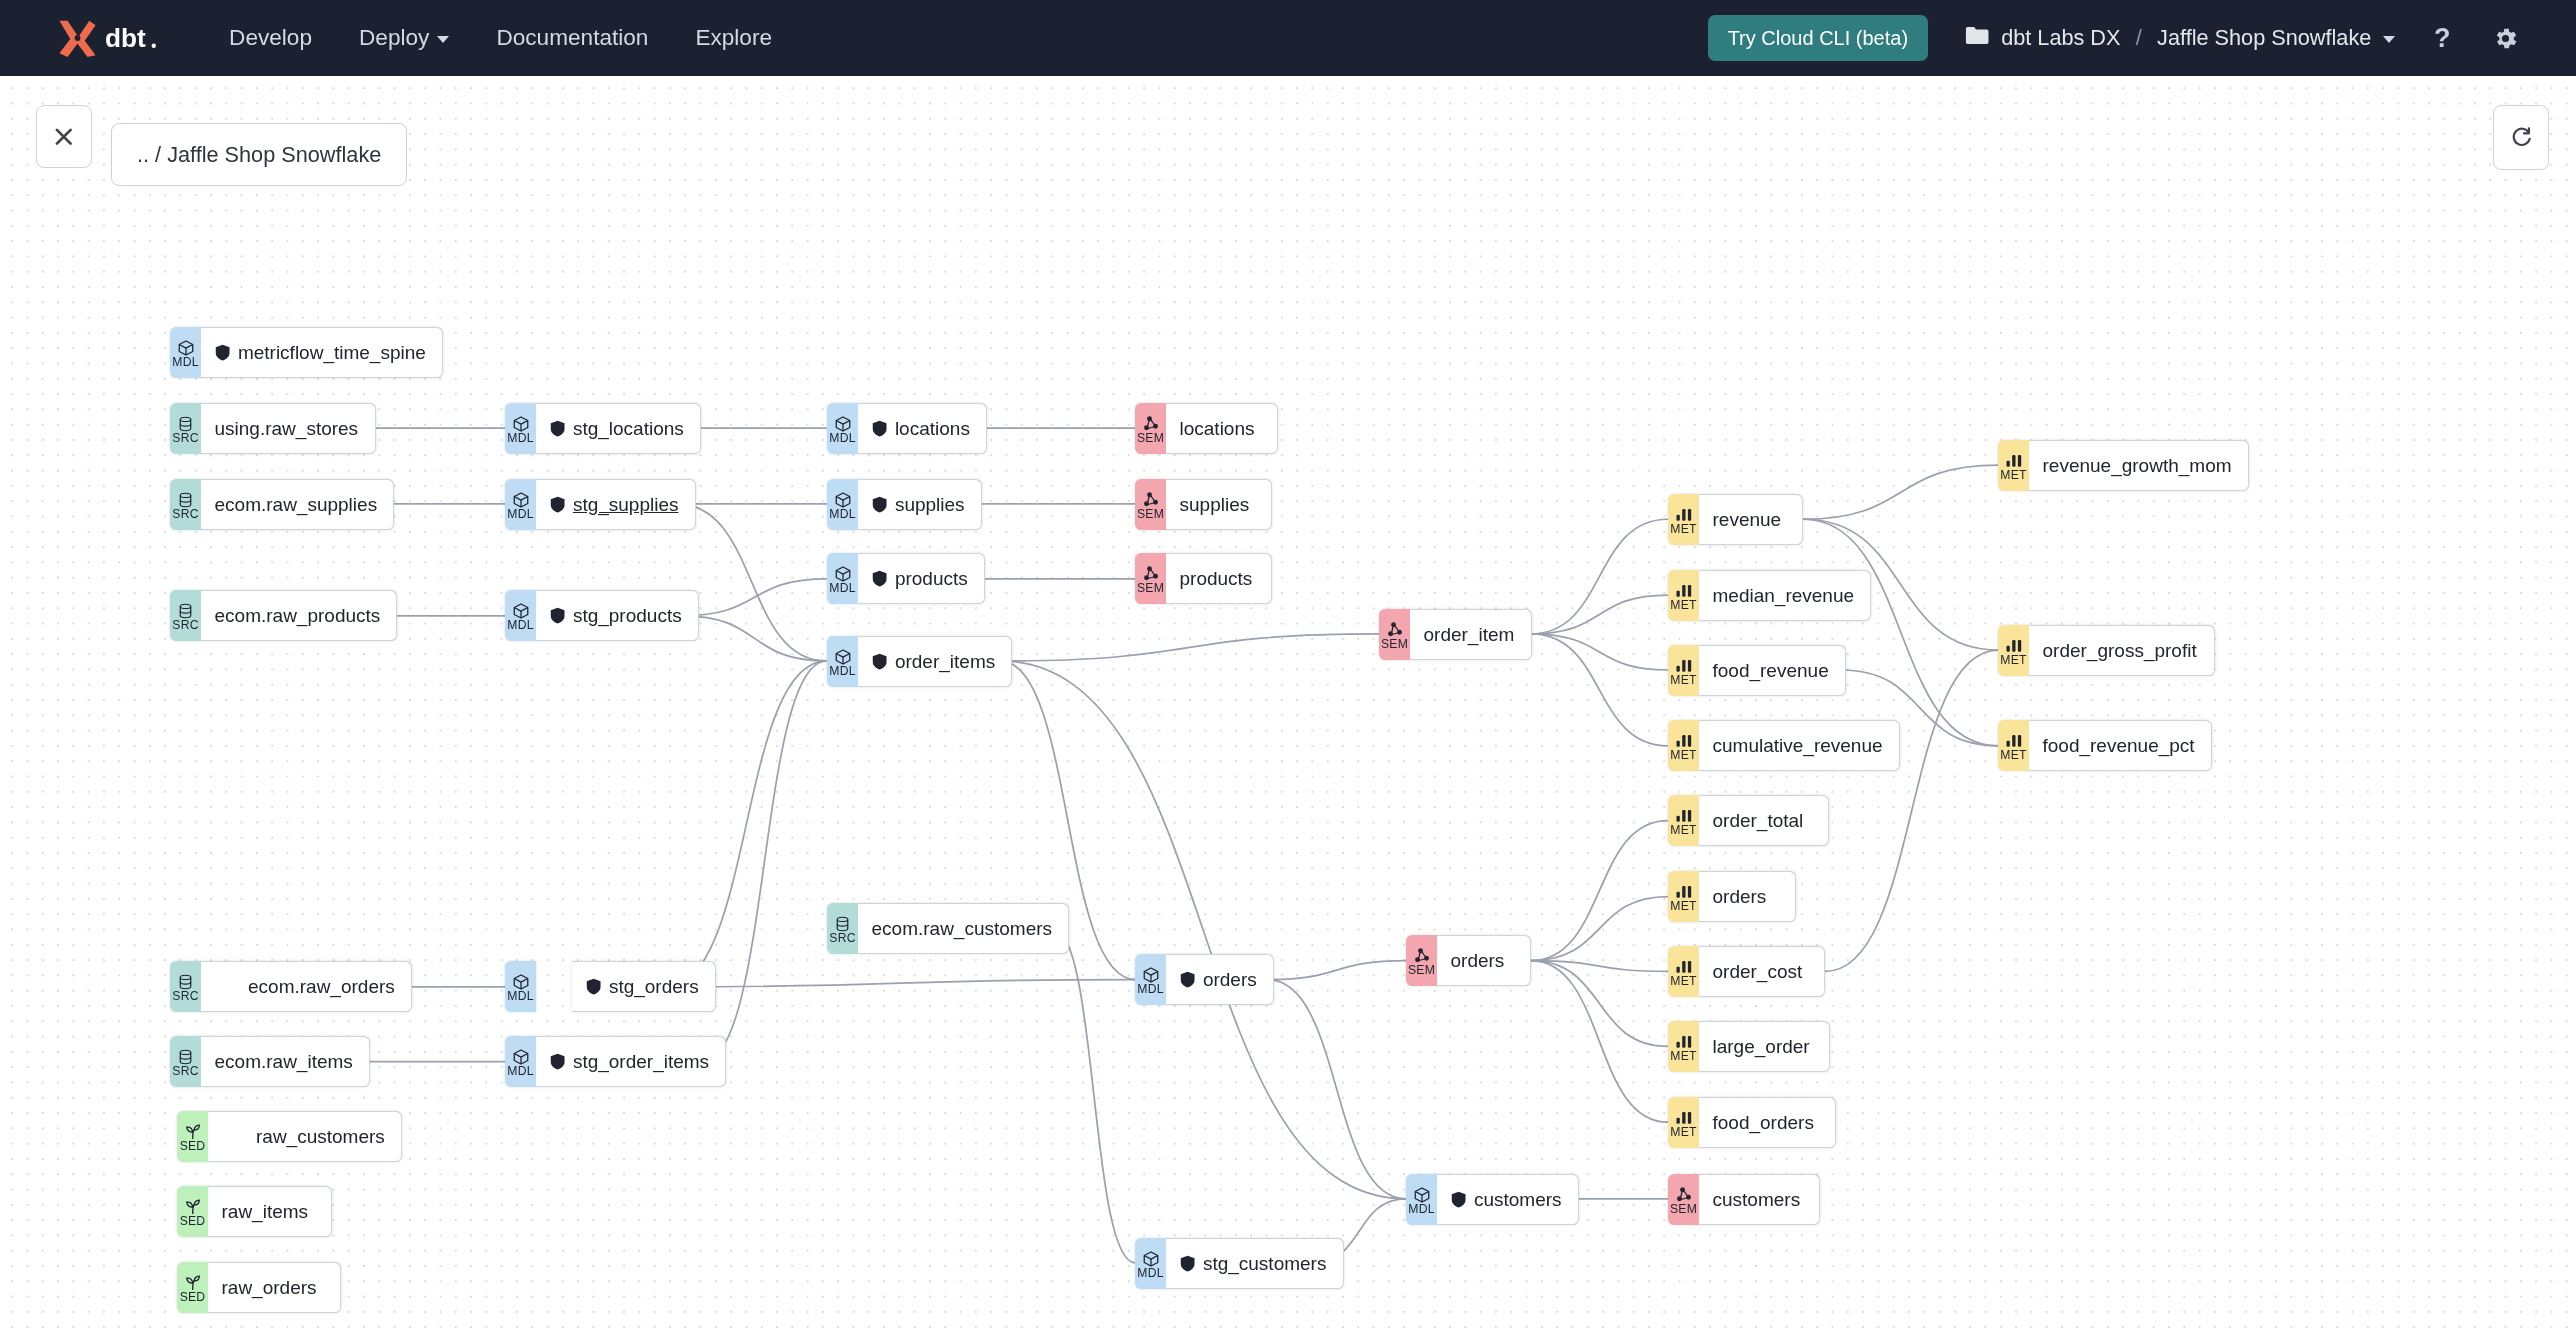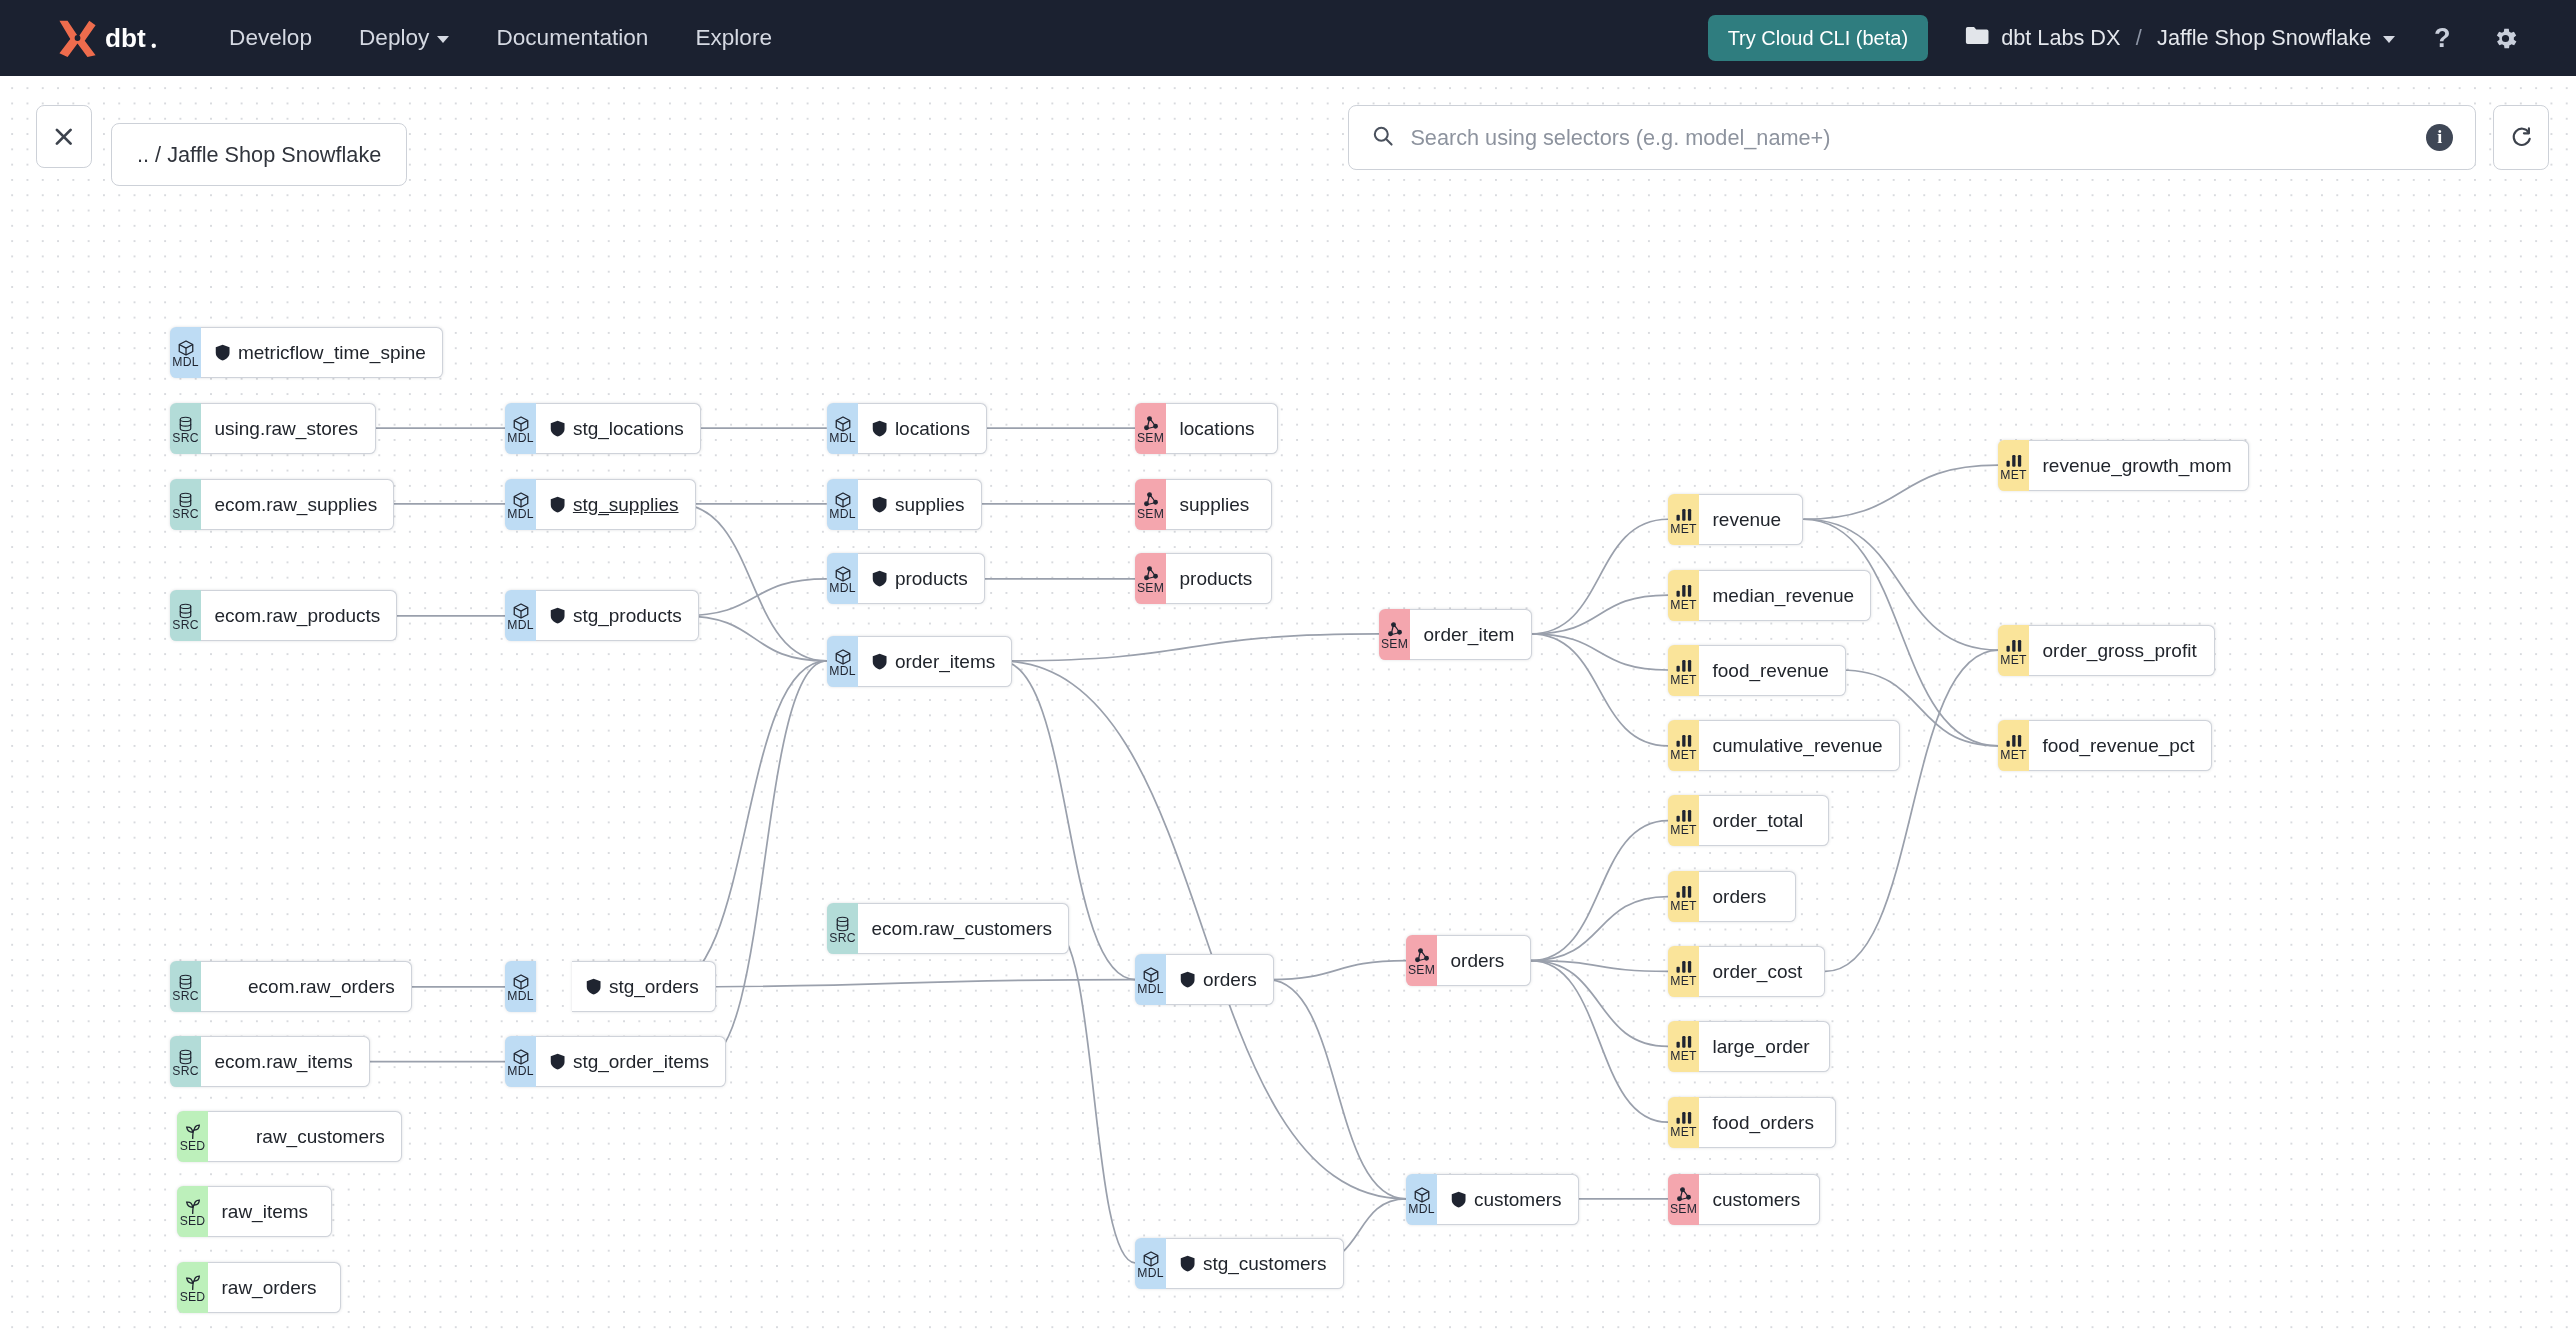--- a/index.html
+++ b/index.html
@@ -926,30 +926,20 @@
     <div class="tb-close">
       <svg width="23.5" height="23.5" viewBox="0 0 24 24">
         <path d="M5 5 L19 19 M19 5 L5 19" stroke="#3d434d" stroke-width="2.8" stroke-linecap="round" fill="none"></path>
       </svg>
     </div>
 
     <div class="tb-crumb">
       <span>.. / Jaffle Shop Snowflake</span>
     </div>
 
-    <div class="tb-search">
-      <span>
-        <svg width="23.5" height="23.5" viewBox="0 0 24 24" fill="none" stroke="#4a515d" stroke-width="2.1">
-          <circle cx="10.5" cy="10.5" r="6.6"></circle>
-            <path d="M15.4 15.4 L21 21" stroke-linecap="round"></path>
-        </svg>
-      </span>
-      <input type="text" placeholder="Search using selectors (e.g. model_name+)" style="">
-      <span class="info-dot">i</span>
-    </div>
 
     <div class="tb-refresh">
       <svg width="24.4" height="24.4" viewBox="0 0 24 24" fill="none" stroke="#3d434d" stroke-width="2.1">
         <path d="M19.5 7.5 A8 8 0 1 0 20.4 13.6" stroke-linecap="round"></path>
         <path d="M19.6 3.3 L19.6 8.2 L14.7 8.2" stroke-linecap="round" stroke-linejoin="round"></path>
       </svg>
     </div>
   </div>
 </div>
 

